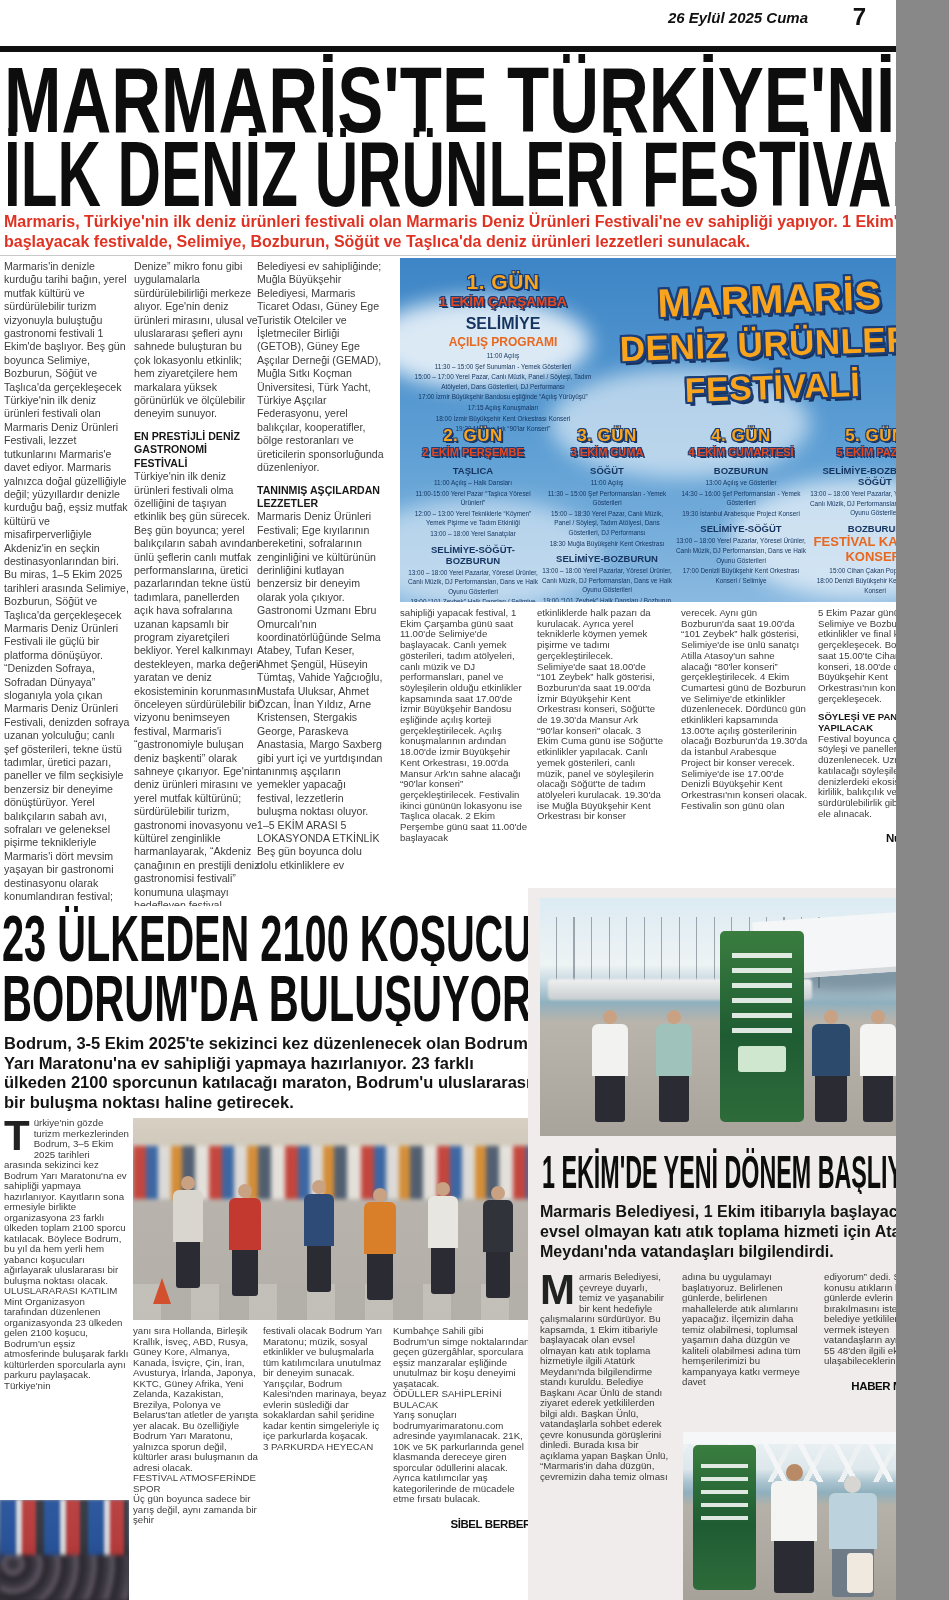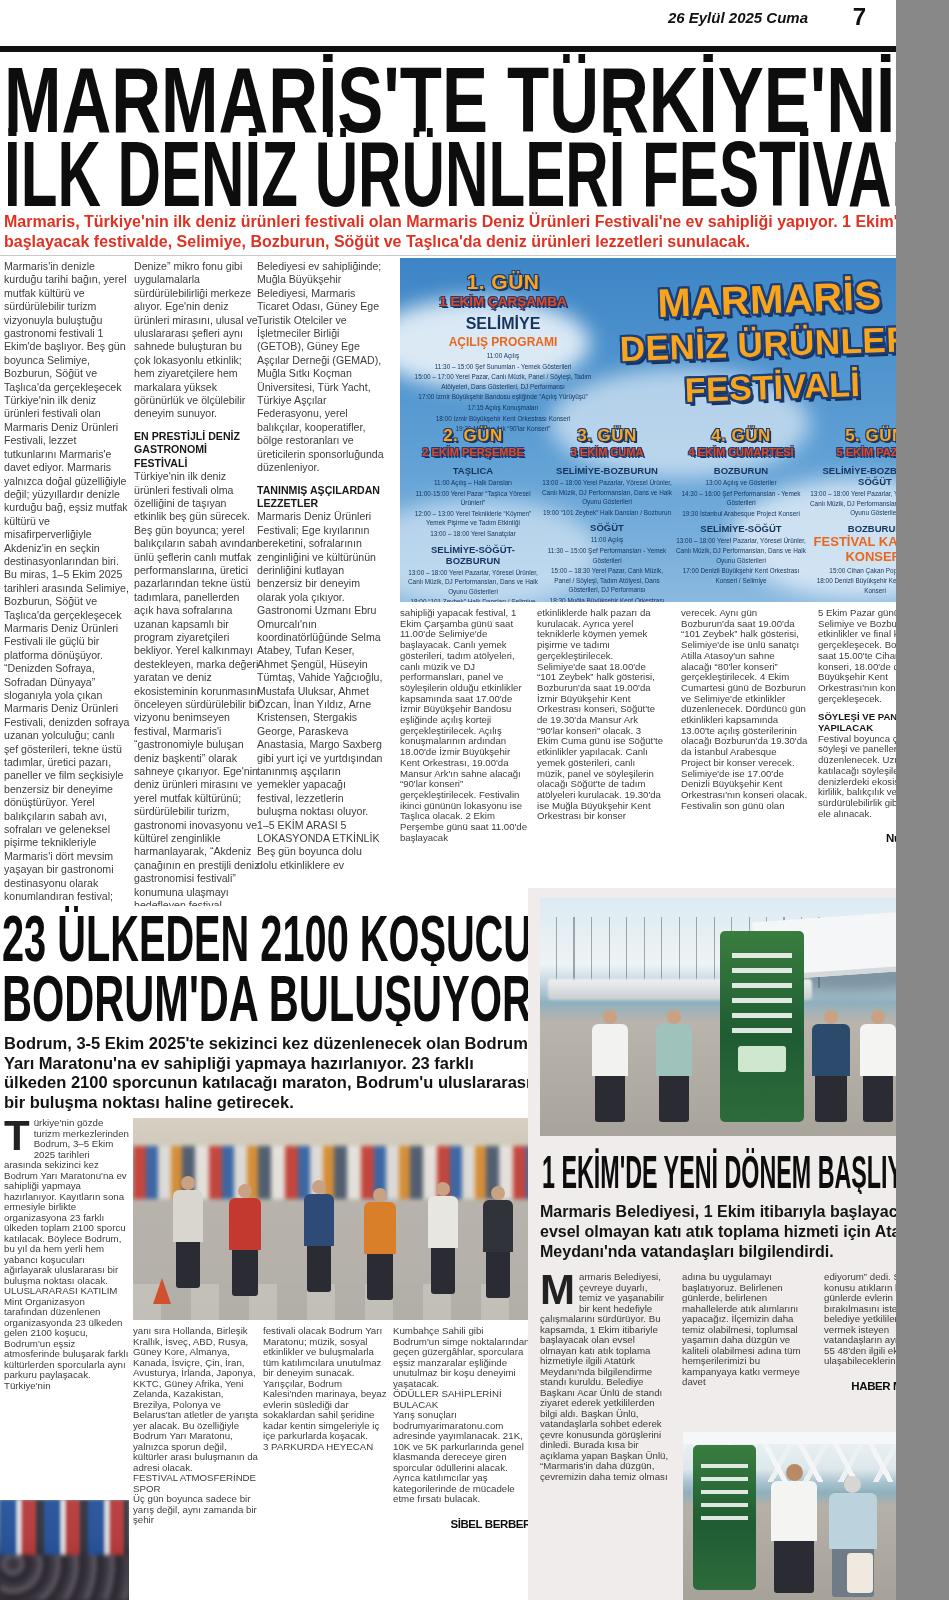--- a/index.html
+++ b/index.html
@@ -141,34 +141,34 @@
           <li>18:00 “101 Zeybek” Halk Dansları / Selimiye</li>
 
         </ul>
       </div>
     </div>
 
     <div class="p-day" style="left:142px;">
       <div class="bub out1 p-dnum">3. GÜN</div>
       <div class="bubred out1 p-ddate">3 EKİM CUMA</div>
       <div class="p-sec">
-        <div class="p-sname">SELİMİYE-BOZBURUN</div>
-        <ul class="p-items">
-          <li>13:00 – 18:00 Yerel Pazarlar, Yöresel Ürünler, Canlı Müzik, DJ Performansları, Dans ve Halk Oyunu Gösterileri</li>
-          <li>19:00 “101 Zeybek” Halk Dansları / Bozburun</li>
-
-        </ul>
-      </div>
-      <div class="p-sec">
         <div class="p-sname">SÖĞÜT</div>
         <ul class="p-items">
           <li>11:00 Açılış</li>
           <li>11:30 – 15:00 Şef Performansları - Yemek Gösterileri</li>
           <li>15:00 – 18:30 Yerel Pazar, Canlı Müzik, Panel / Söyleşi, Tadım Atölyesi, Dans Gösterileri, DJ Performansı</li>
           <li>18:30 Muğla Büyükşehir Kent Orkestrası</li>
+        </ul>
+      </div>
+      <div class="p-sec">
+        <div class="p-sname">SELİMİYE-BOZBURUN</div>
+        <ul class="p-items">
+          <li>13:00 – 18:00 Yerel Pazarlar, Yöresel Ürünler, Canlı Müzik, DJ Performansları, Dans ve Halk Oyunu Gösterileri</li>
+          <li>19:00 “101 Zeybek” Halk Dansları / Bozburun</li>
+
         </ul>
       </div>
     </div>
 
     <div class="p-day" style="left:276px;">
       <div class="bub out1 p-dnum">4. GÜN</div>
       <div class="bubred out1 p-ddate">4 EKİM CUMARTESİ</div>
       <div class="p-sec">
         <div class="p-sname">BOZBURUN</div>
         <ul class="p-items">

